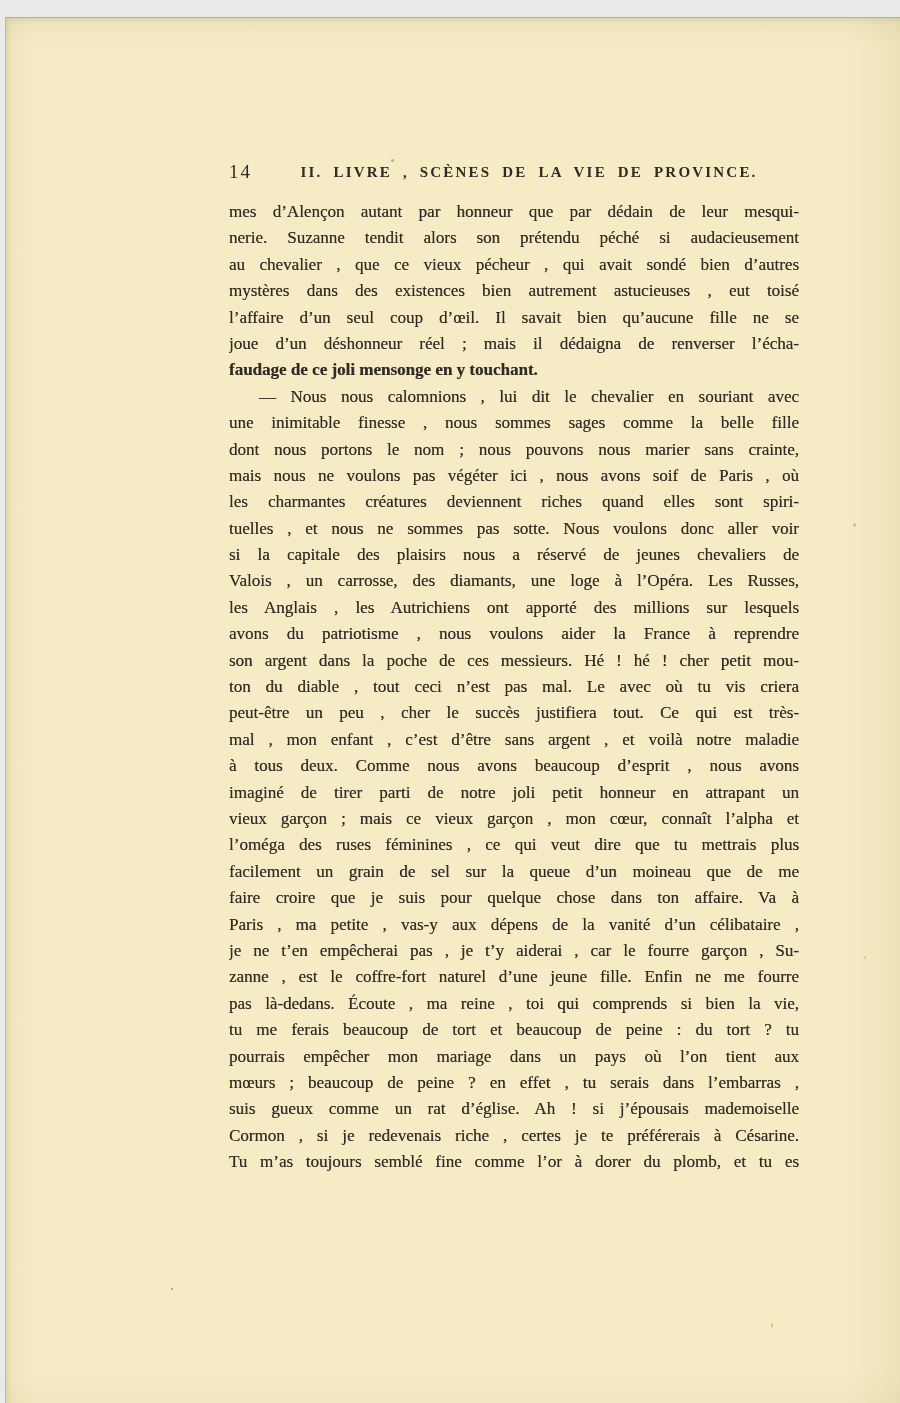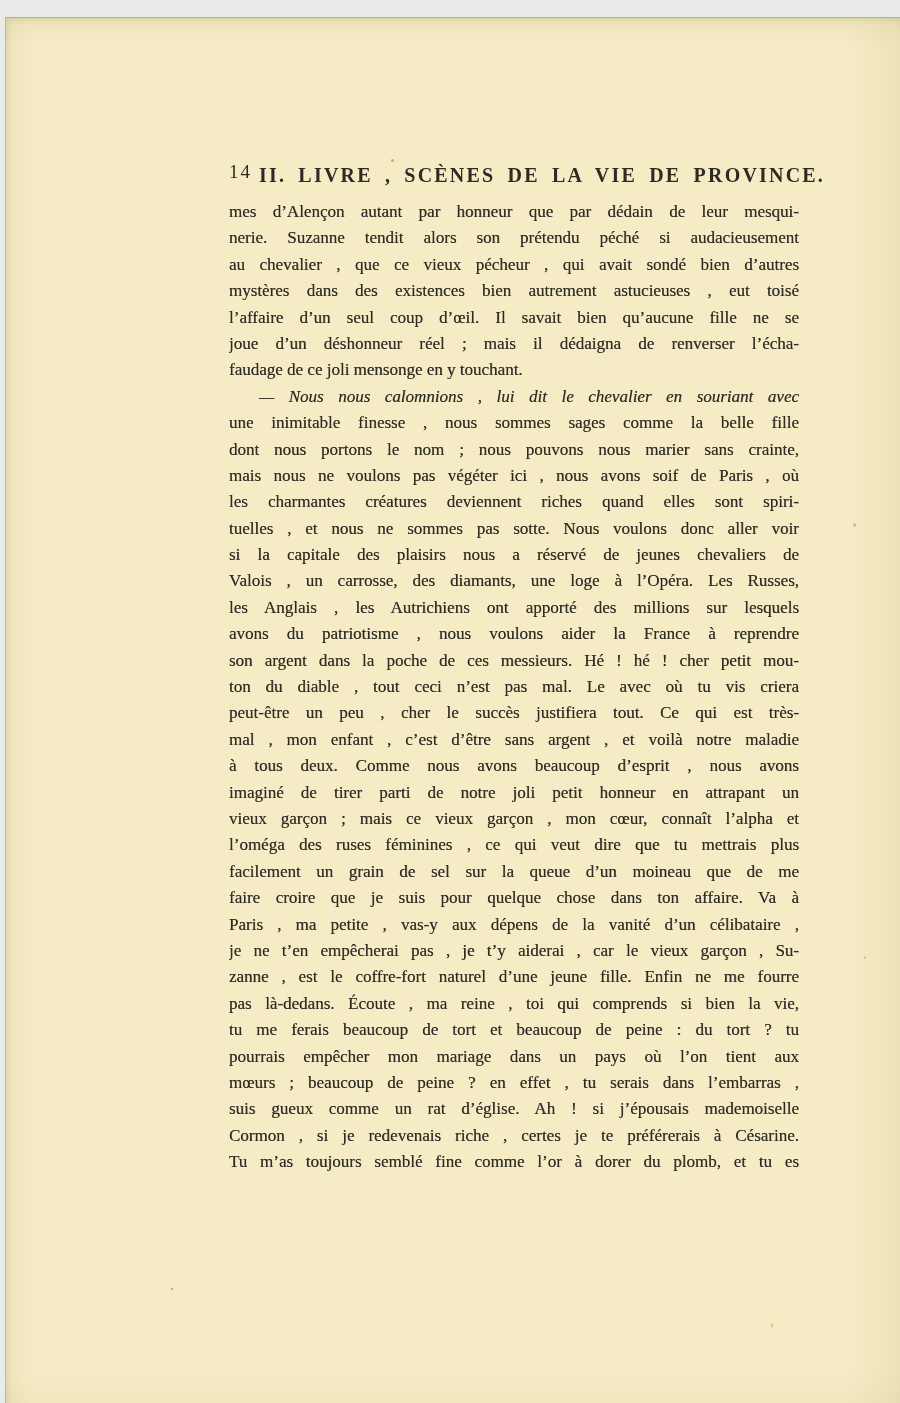--- a/index.html
+++ b/index.html
@@ -27,21 +27,21 @@
     width: 570px; height: 30px;
     color: #2e2a24;
   }
   .pagenum {
     position: absolute; left: 0; top: 3px;
     font-size: 19px; letter-spacing: 2px;
   }
   .running {
     position: absolute; left: 30px; right: 0; top: 6px;
     text-align: center;
-    font-size: 20px;
+    font-size: 15px;
     font-weight: bold;
     letter-spacing: 2.2px;
     word-spacing: 5px;
     white-space: nowrap;
   }
   .text-block {
     position: absolute;
     left: 223px; top: 181px;
     width: 570px;
     color: #2e2a24;
@@ -49,22 +49,22 @@
   }
   .line {
     height: 26.4px;
     line-height: 26.4px;
     text-align: justify;
     text-align-last: justify;
     overflow: hidden;
     white-space: normal;
     text-shadow: 0.3px 0 0 rgba(46,42,36,0.55);
   }
-  .line.end { text-align-last: left; }
-  .line.indent { text-indent: 30px; font-style: italic; }
+  .line.end { text-align-last: left; font-weight: bold; }
+  .line.indent { text-indent: 30px; }
   .speck {
     position: absolute;
     border-radius: 50%;
     pointer-events: none;
   }
   .s1 { left: 385px; top: 141px; width: 3px; height: 3px; background: #d89232; opacity: .8; }
   .s2 { left: 847px; top: 505px; width: 3px; height: 4px; background: #b9ad8d; opacity: .7; }
   .s3 { left: 765px; top: 1305px; width: 2px; height: 5px; background: #d8a555; opacity: .6; }
   .s4 { left: 165px; top: 1270px; width: 2px; height: 2px; background: #6d6352; opacity: .6; }
   .s5 { left: 858px; top: 938px; width: 2px; height: 3px; background: #cf9c4a; opacity: .55; }
@@ -99,21 +99,21 @@
       <div class="line">ton du diable , tout ceci n’est pas mal. Le avec où tu vis criera</div>
       <div class="line">peut-être un peu , cher le succès justifiera tout. Ce qui est très-</div>
       <div class="line">mal , mon enfant , c’est d’être sans argent , et voilà notre maladie</div>
       <div class="line">à tous deux. Comme nous avons beaucoup d’esprit , nous avons</div>
       <div class="line">imaginé de tirer parti de notre joli petit honneur en attrapant un</div>
       <div class="line">vieux garçon ; mais ce vieux garçon , mon cœur, connaît l’alpha et</div>
       <div class="line">l’oméga des ruses féminines , ce qui veut dire que tu mettrais plus</div>
       <div class="line">facilement un grain de sel sur la queue d’un moineau que de me</div>
       <div class="line">faire croire que je suis pour quelque chose dans ton affaire. Va à</div>
       <div class="line">Paris , ma petite , vas-y aux dépens de la vanité d’un célibataire ,</div>
-      <div class="line">je ne t’en empêcherai pas , je t’y aiderai , car le vieux garçon , Su-</div>
+      <div class="line">je ne t’en empêcherai pas , je t’y aiderai , car le fourre garçon , Su-</div>
       <div class="line">zanne , est le coffre-fort naturel d’une jeune fille. Enfin ne me fourre</div>
       <div class="line">pas là-dedans. Écoute , ma reine , toi qui comprends si bien la vie,</div>
       <div class="line">tu me ferais beaucoup de tort et beaucoup de peine : du tort ? tu</div>
       <div class="line">pourrais empêcher mon mariage dans un pays où l’on tient aux</div>
       <div class="line">mœurs ; beaucoup de peine ? en effet , tu serais dans l’embarras ,</div>
       <div class="line">suis gueux comme un rat d’église. Ah ! si j’épousais mademoiselle</div>
       <div class="line">Cormon , si je redevenais riche , certes je te préférerais à Césarine.</div>
       <div class="line">Tu m’as toujours semblé fine comme l’or à dorer du plomb, et tu es</div>
     </div>
   <div class="speck s1"></div>

